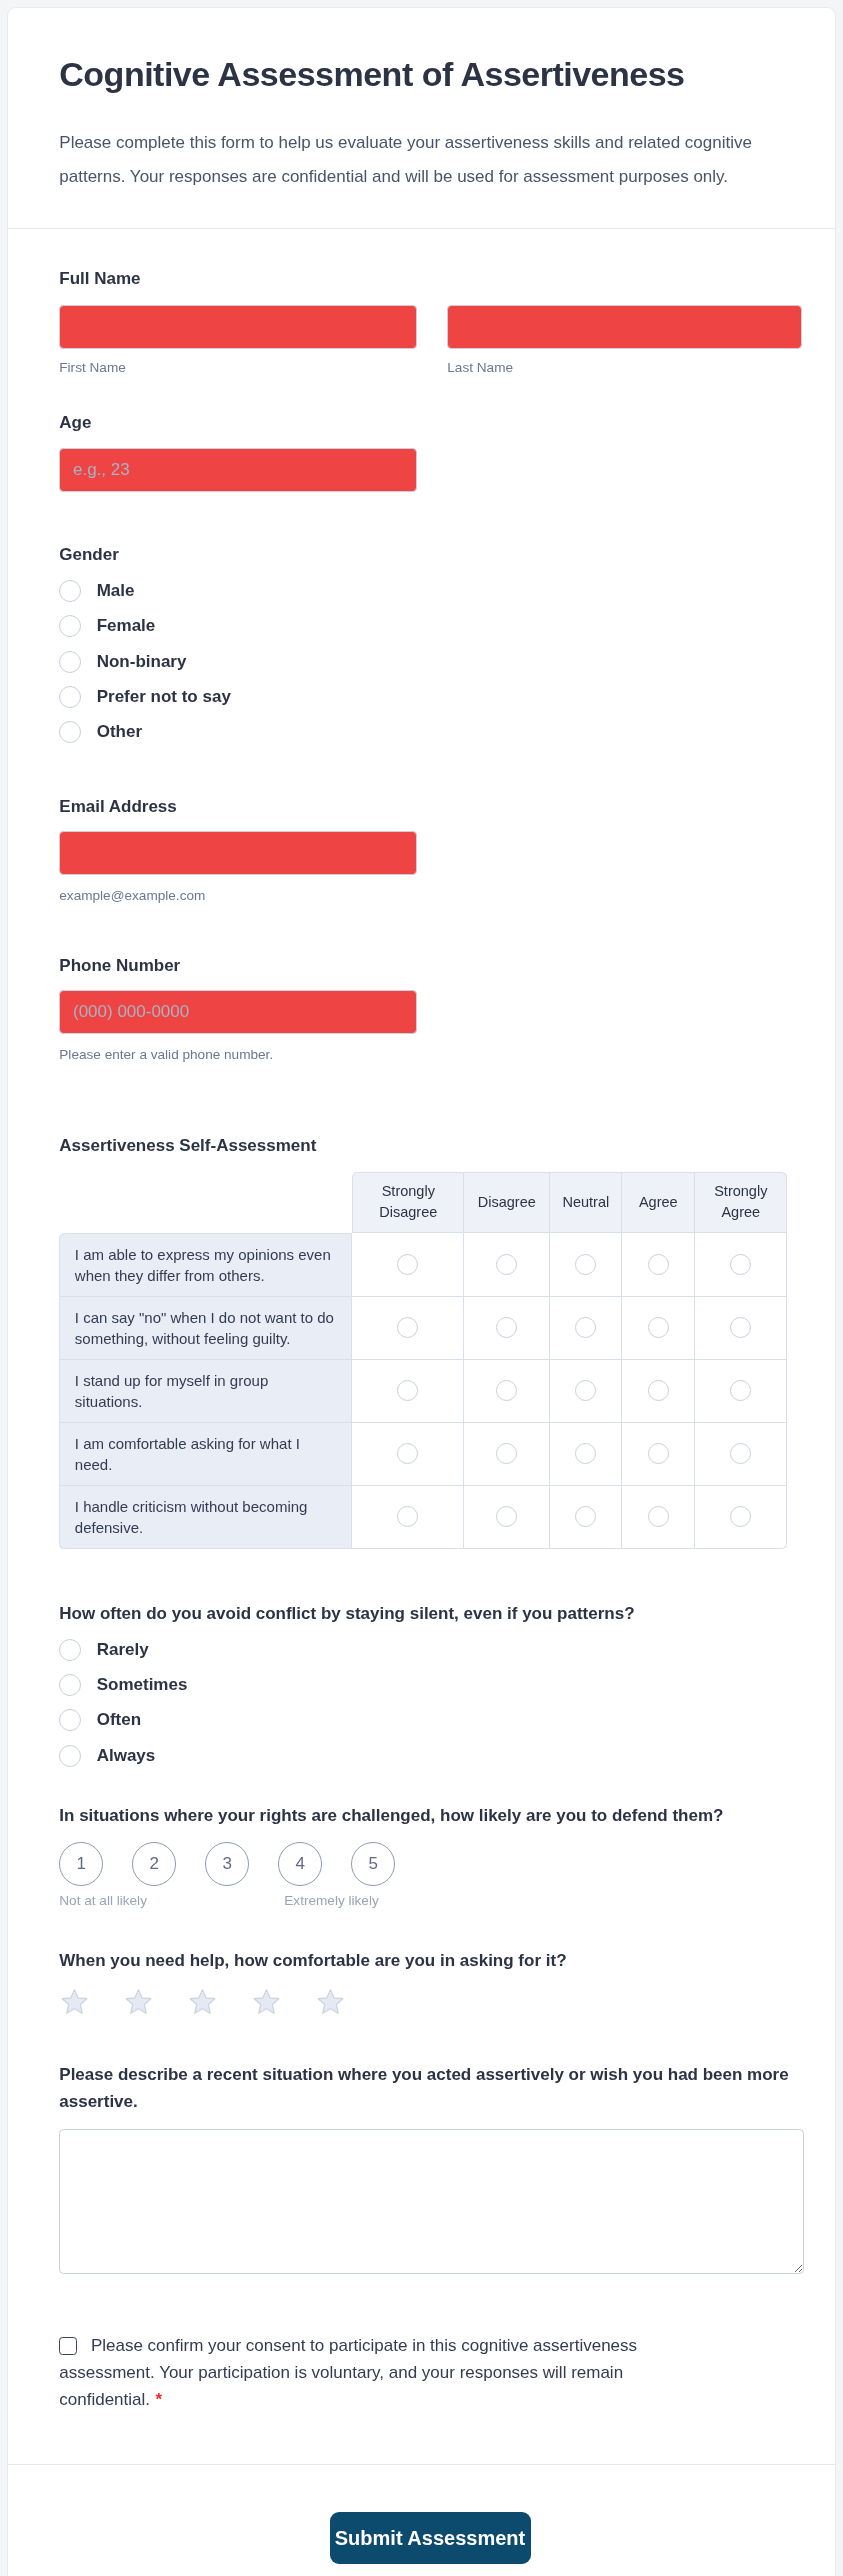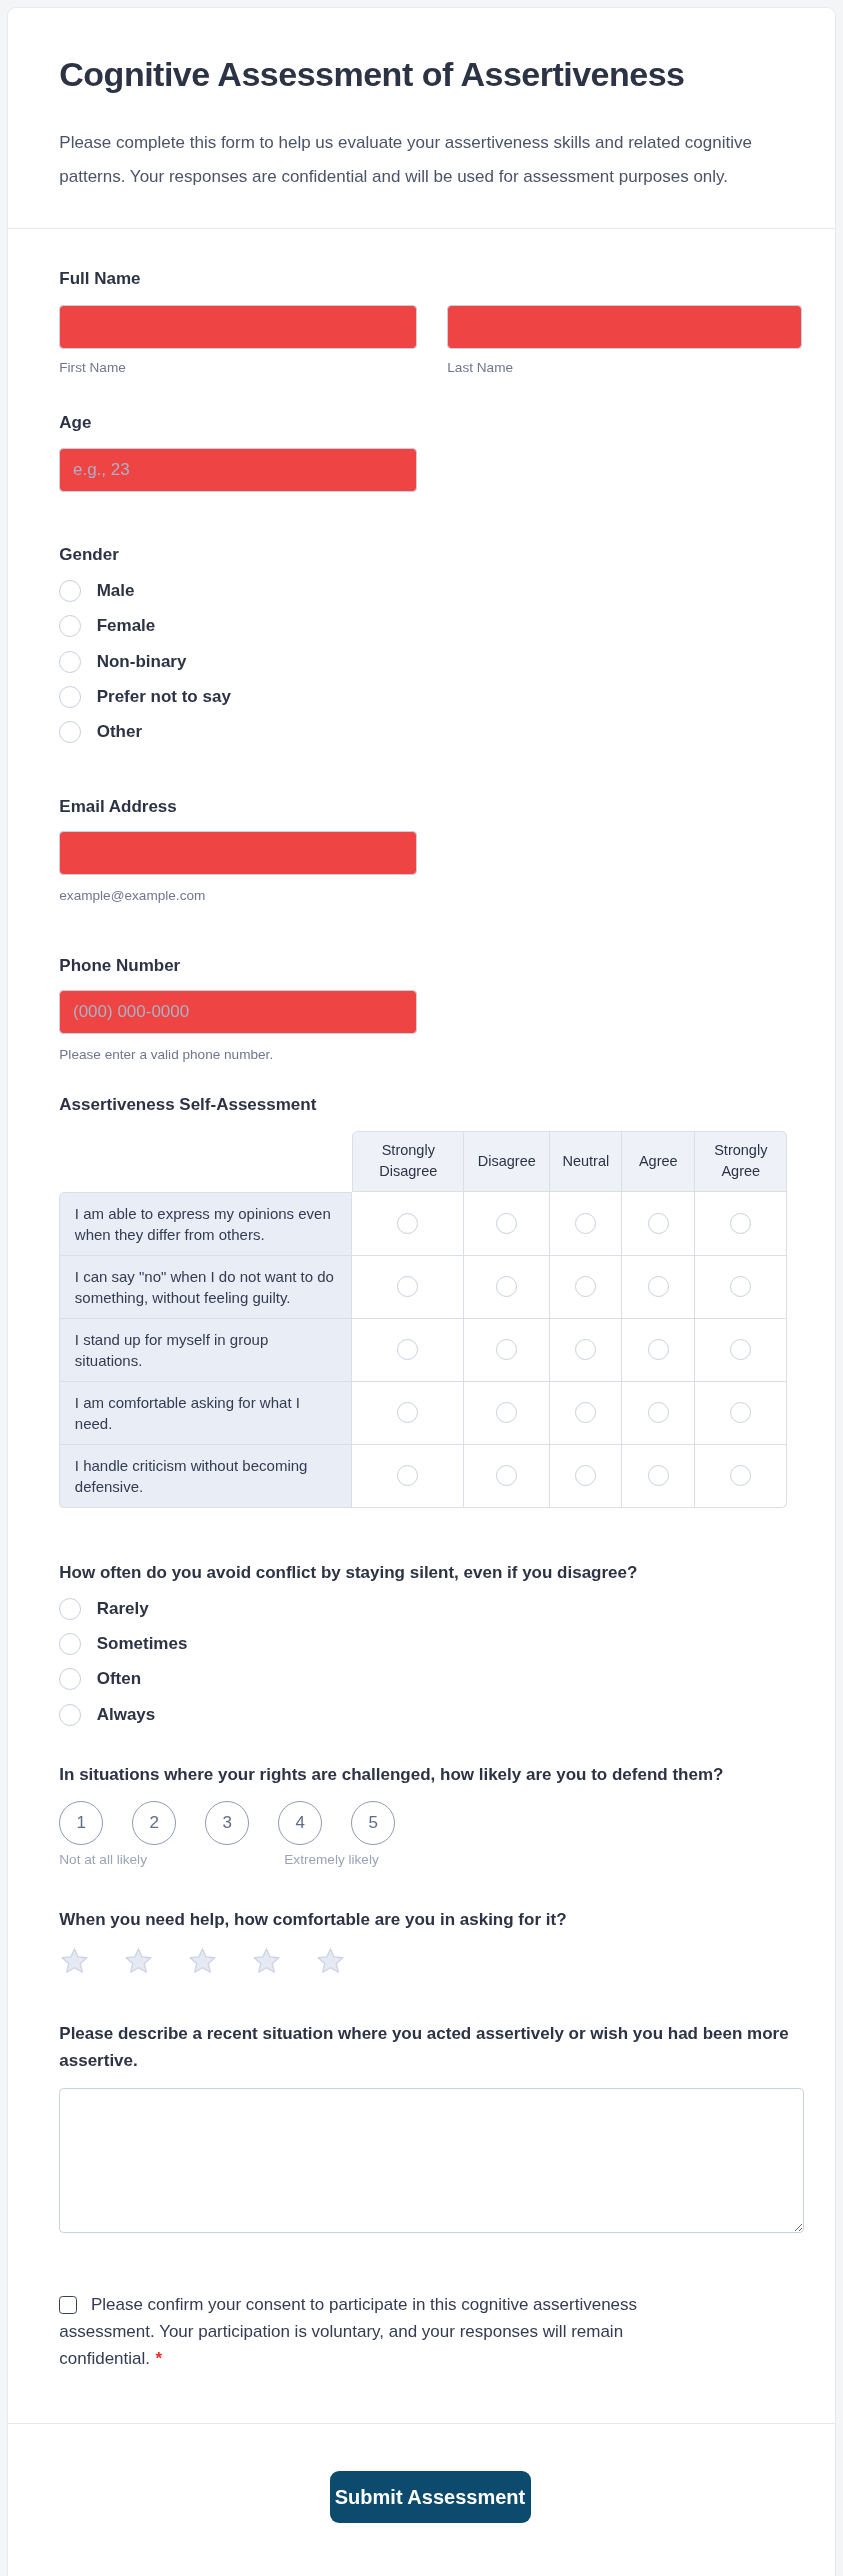--- a/index.html
+++ b/index.html
@@ -53,21 +53,21 @@
   .option-text { font-size: 17px; color: #2c3345; }
 
   .field-email { margin-top: 51px; }
   .field-email .text-input { margin-top: 12.7px; width: 358px; }
   .field-email .hint { margin-top: 12.7px; }
 
   .field-phone { margin-top: 51px; }
   .field-phone .text-input { margin-top: 12.7px; width: 358px; }
   .field-phone .hint { margin-top: 12.7px; }
 
-  .field-matrix { margin-top: 31px; }
+  .field-matrix { margin-top: 72px; }
   .matrix-table { margin-top: 14.5px; border-collapse: separate; border-spacing: 0; table-layout: fixed; width: 727px; }
   .matrix-table col.c-label { width: 293px; }
   .matrix-table col.c1 { width: 112px; }
   .matrix-table col.c2 { width: 86px; }
   .matrix-table col.c3 { width: 72px; }
   .matrix-table col.c4 { width: 73px; }
   .matrix-table col.c5 { width: 92px; }
   .matrix-table th.corner { background: transparent; border: none; }
   .matrix-table th.colhead {
     background: #eef1f8; border-top: 0.9px solid #d9dee9; border-right: 0.9px solid #d9dee9;
@@ -258,21 +258,21 @@
           <td class="cell"><span class="radio"></span></td>
           <td class="cell"><span class="radio"></span></td>
           <td class="cell"><span class="radio"></span></td>
           <td class="cell last"><span class="radio"></span></td>
         </tr>
       </tbody>
         </table>
     </div>
 
     <div class="field-conflict">
-      <div class="q-label">How often do you avoid conflict by staying silent, even if you disagree?</div>
+      <div class="q-label">How often do you avoid conflict by staying silent, even if you patterns?</div>
       <div class="option-list">
         <div class="option-row">
           <span class="radio"></span>
           <span class="option-text">Rarely</span>
         </div>
         <div class="option-row">
           <span class="radio"></span>
           <span class="option-text">Sometimes</span>
         </div>
         <div class="option-row">

